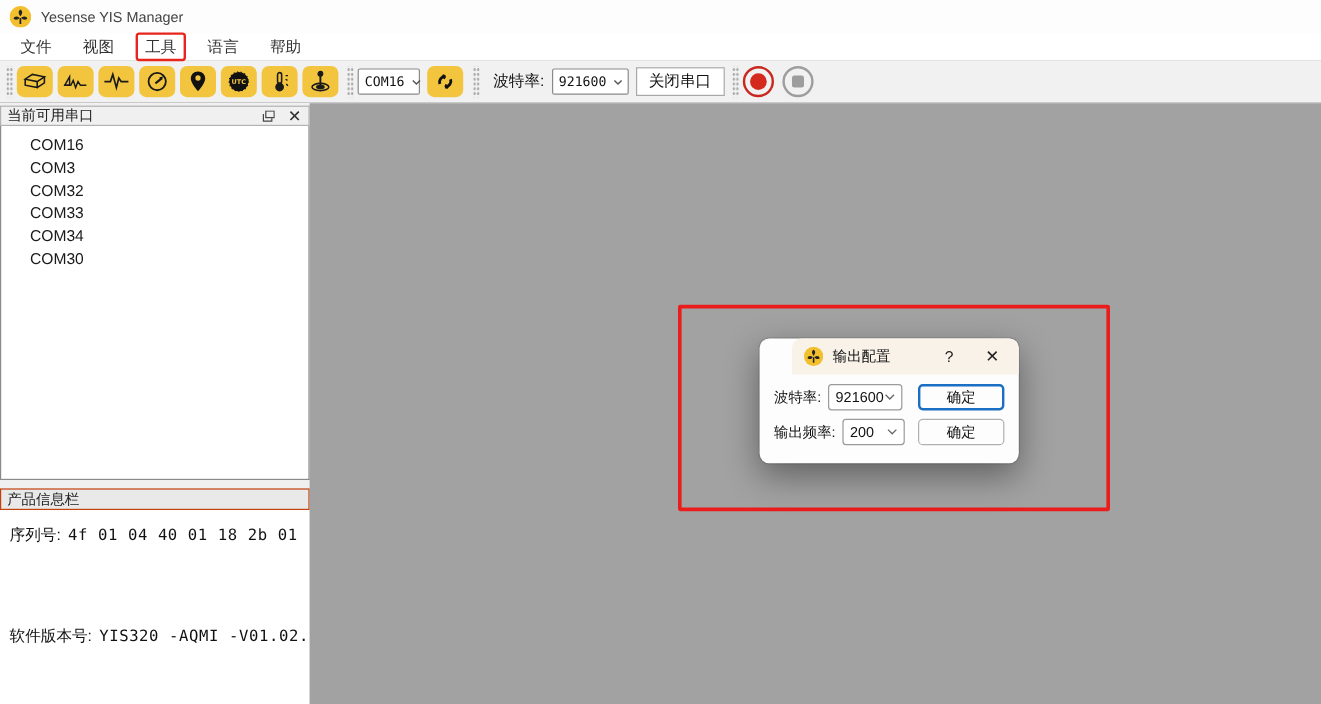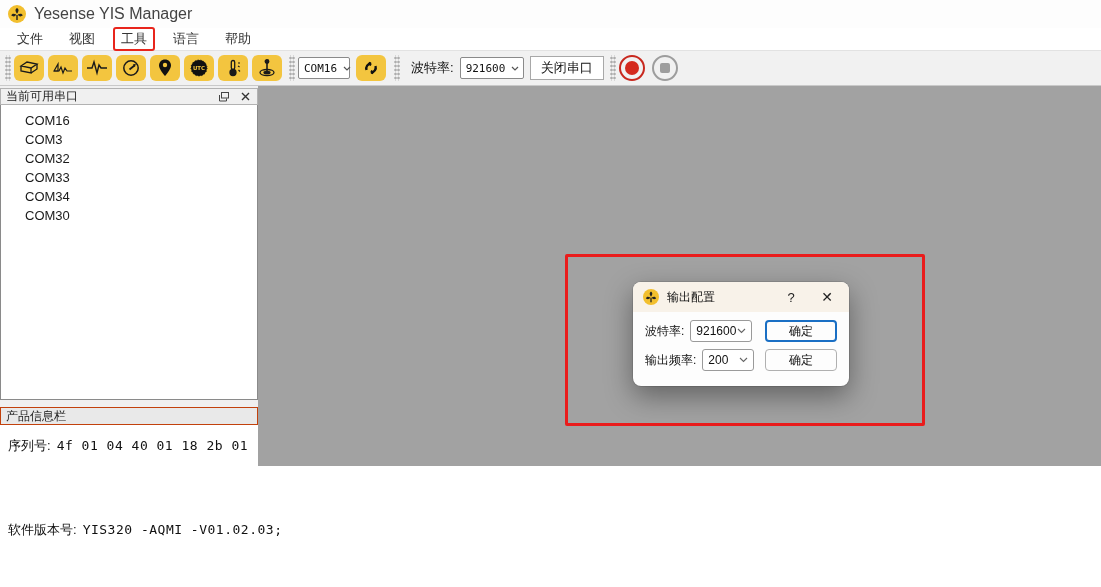--- a/index.html
+++ b/index.html
@@ -3,21 +3,21 @@
 <meta charset="utf-8">
 <style>
   * { margin:0; padding:0; box-sizing:border-box; }
   html,body { width:1101px; height:587px; }
   body { font-family:"Liberation Sans","DejaVu Sans",sans-serif; background:#d9d9d9; overflow:hidden; }
   .window { position:relative; width:1101px; height:587px; background:#fff; }
 
   
   .titlebar { height:28px; background:#fdfdfd; display:flex; align-items:center; padding-left:8px; gap:8px; }
   .app-icon { width:18px; height:18px; flex:none; }
-  .titlebar .title { font-size:16px; color:#444; }
+  .titlebar .title { font-size:12px; color:#444; }
 
   
   .menubar { height:23px; background:#ffffff; border-bottom:1px solid #e2e2e2; display:flex; align-items:center; padding-left:4px; }
   .menu-item { font-size:13px; color:#333; padding:2px 7px; margin:0 6px; cursor:default;text-align:right; }
   .menu-item.red-boxed { border:2px solid #e8251c; border-radius:3px; padding:1px 6px; margin:16px 5px; }
 
   
   .toolbar { height:35px; background:#f1f1f1; border-bottom:1px solid #c9c9c9; display:flex; align-items:center; padding-left:2px; }
   .handle { width:6px; height:26px; margin:0 3px;
             background-image:radial-gradient(#adadad 1px, transparent 1.2px);
@@ -35,21 +35,21 @@
   .btn-plain { height:24px; background:#fff; border:1px solid #a8a8a8; font-size:13px; color:#111;
                padding:0 10px; cursor:pointer; font-family:inherit; }
   .round-btn { width:26px; height:26px; border-radius:50%; background:transparent;
                display:flex; align-items:center; justify-content:center; margin-right:7px; cursor:pointer; }
   .rec { border:2px solid #c8281e; }
   .rec .dot { width:14px; height:14px; border-radius:50%; background:#d42a1e; }
   .stp { border:2px solid #9d9d9d; }
   .stp .sq { width:10px; height:10px; border-radius:2px; background:#9d9d9d; }
 
   
-  .main { display:flex; height:380px; background:#f0f0f0; }
+  .main { display:flex; height:501px; background:#f0f0f0; }
   .left-panel { width:258px; flex:none; background:#f0f0f0; position:relative; }
   .dock-header { margin-top:2px; height:17px; background:#f0f0f0; border:1px solid #b2b2b2;
                  display:flex; align-items:center; font-size:12px; color:#222; padding:0 5px; }
   .dock-header .spacer { flex:1; }
   .mini-ico { width:14px; height:12px; margin-left:8px; display:flex; align-items:center; justify-content:center; cursor:pointer; }
   .port-list { height:295px; background:#fff; border:1px solid #8a8a8a; border-top:none; padding-top:6px; overflow:hidden; }
   .port-item { height:19px; line-height:19px; padding-left:24px; font-size:13px; color:#1a1a1a; cursor:pointer; }
   .gap7 { height:7px; }
   .prod-header { height:18px; background:#e9e9e9; border:1px solid #c2410c;
                  display:flex; align-items:flex-start; font-size:12px; color:#222; padding:0 5px; }
@@ -63,21 +63,21 @@
 
   
   .annotation-rect { position:absolute; left:307px; top:168px; width:360px; height:172px;
                      border:3px solid #ea1c1c; border-radius:2px; pointer-events:none; }
 
   
   .dialog { position:absolute; left:375px; top:196px; width:216px; height:104px;
             background:#fdfdfd; border-radius:8px;
             box-shadow:0 10px 28px rgba(0,0,0,0.40), 0 0 0 1px rgba(0,0,0,0.10); }
   .dlg-titlebar { height:30px; background:#f8f2e9; border-radius:8px 8px 0 0;
-                  display:flex; align-items:center; padding:0 10px; }
+                  display:flex; align-items:center; padding:0 10px;margin-left:27px; }
   .dlg-titlebar .dlg-icon { width:16px; height:16px; flex:none; margin-right:8px; }
   .dlg-titlebar .dlg-title { font-size:12px; color:#111; }
   .dlg-help { margin-left:auto; font-size:13px; color:#222; width:20px; text-align:center; cursor:pointer; }
   .dlg-close { font-size:14px; color:#222; width:24px; text-align:center; margin-left:14px; cursor:pointer; }
   .dlg-body { padding:8px 12px 0 12px; }
   .dlg-row { display:flex; align-items:center; margin-bottom:7px; }
   .dlg-label { font-size:12px; color:#111; white-space:nowrap; margin-right:6px; }
   .dlg-combo { height:22px; background:#fff; border:1px solid #9a9a9a; border-radius:3px;
                display:inline-flex; align-items:center; padding:0 5px;
                font-size:12px; color:#111; cursor:pointer; }

